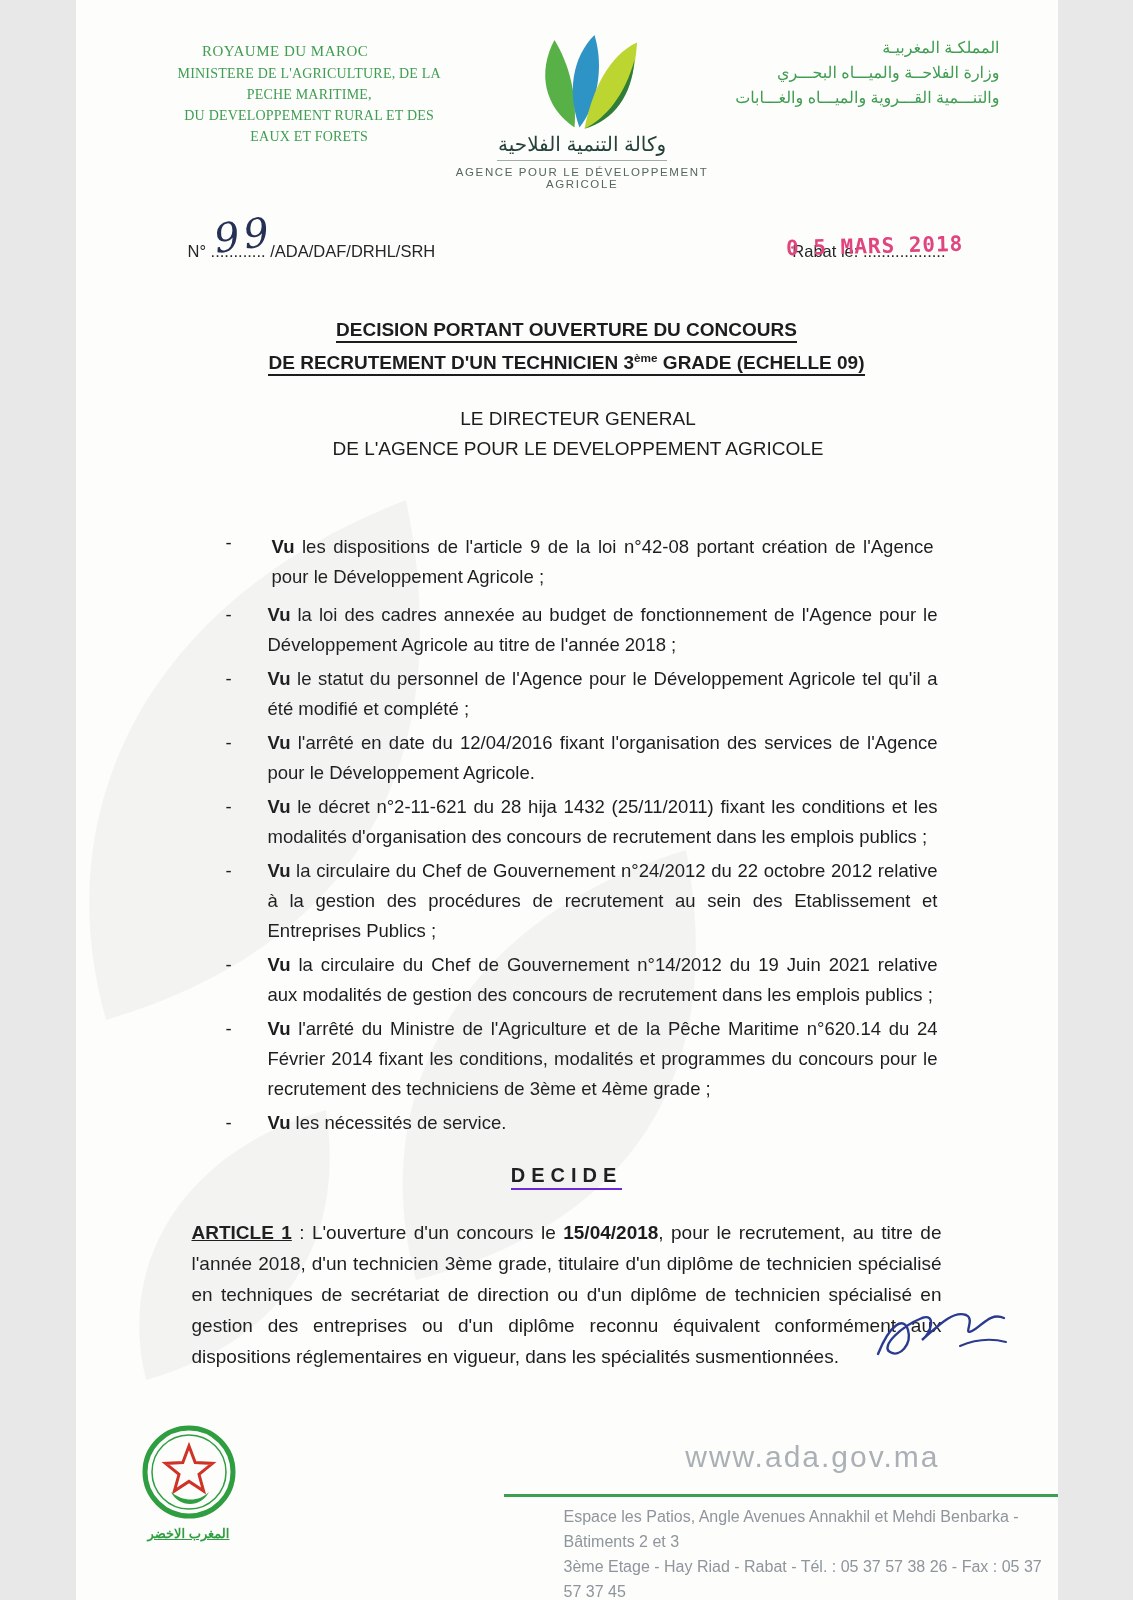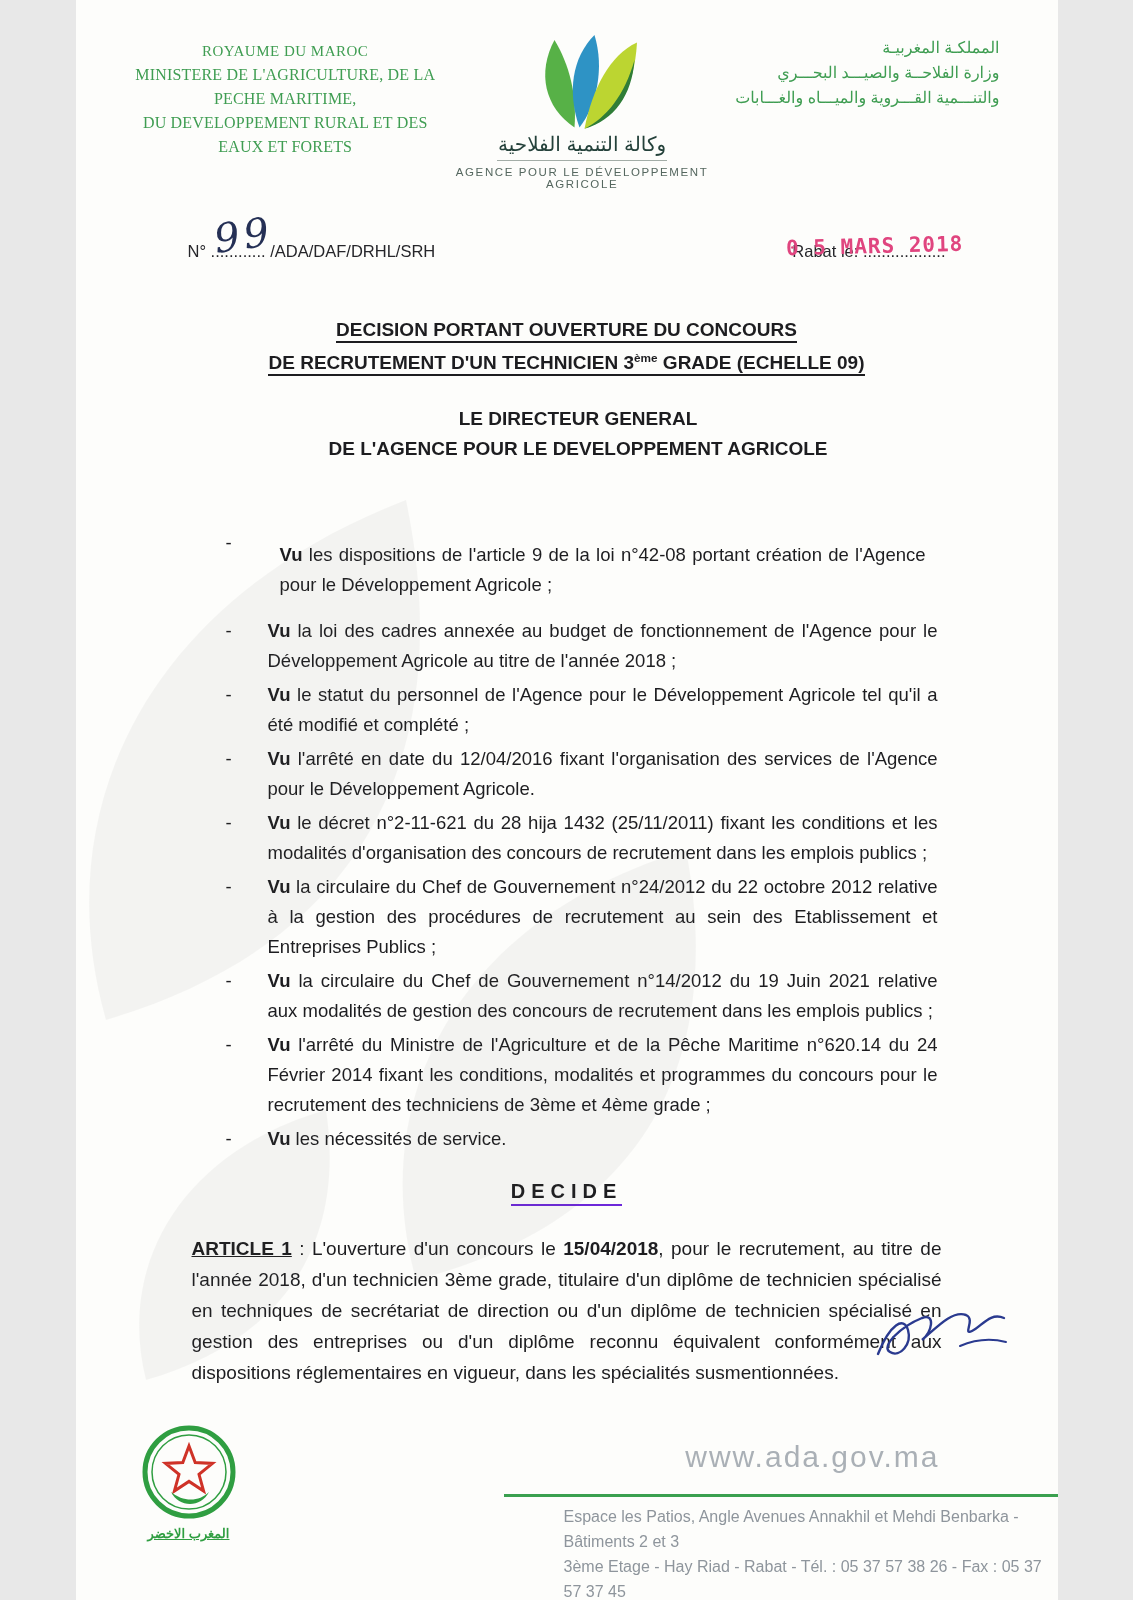--- a/index.html
+++ b/index.html
@@ -17,21 +17,21 @@
   
   .watermark { position: absolute; top: 380px; left: -90px; opacity: 0.05; pointer-events: none; }
   
   .header { display: flex; justify-content: space-between; padding: 34px 58px 0 52px; }
   .ministry-block {
     width: 340px; text-align: center;
     font-family: "Liberation Serif", serif;
     color: #3f9d52; line-height: 1.5; padding-top: 6px;
   }
   .ministry-line1 { font-size: 15px; letter-spacing: .5px; }
-  .ministry-line2, .ministry-line3 { font-size: 16px; letter-spacing: .2px; }
+  .ministry-line2, .ministry-line3 { font-size: 14px; letter-spacing: .2px; margin-left: 48px; }
   .center-block { width: 300px; text-align: center; margin-top: -4px; }
   .center-block svg { display: block; margin: 0 auto; }
   .agency-arabic { font-size: 20px; color: #24413a; margin-top: 2px; }
   .center-rule { width: 170px; height: 1px; background: #5a6b63; opacity: .55; margin: 4px auto 5px auto; }
   .agency-latin { font-size: 11.5px; letter-spacing: 1.6px; color: #55675f; }
   .kingdom-block {
     width: 300px; text-align: right; direction: rtl;
     color: #3f9d52; font-size: 16px; line-height: 1.55; padding-top: 2px;
   }
   
@@ -50,21 +50,21 @@
   .stamp {
     position: absolute; top: -8px; right: -18px;
     font-family: "DejaVu Sans Mono", monospace; font-weight: bold;
     font-size: 21px; color: #e0457f; letter-spacing: 1px;
     transform: rotate(-1.5deg); white-space: nowrap;
   }
   
   .title-block { text-align: center; margin-top: 52px; font-weight: bold; font-size: 19px; line-height: 1.75; }
   .u-line { border-bottom: 2px solid #1d1d20; padding-bottom: 1px; }
   sup { font-size: .62em; }
-  .subtitle-block { text-align: center; margin-top: 24px; font-weight: bold; font-size: 19px; line-height: 1.6; padding-left: 23px; }
+  .subtitle-block { text-align: center; margin-top: 24px; font-weight: normal; font-size: 19px; line-height: 1.6; padding-left: 23px; }
   
   .vu-list { list-style: none; margin: 64px 120px 0 120px; padding: 0; }
   .vu-item { display: flex; font-size: 18.5px; line-height: 30px; margin-bottom: 4px; }
   .vu-item::before { content: "-"; flex: none; width: 42px; padding-left: 30px; }
   .vu-text { flex: 1; text-align: justify; }
   .vu-text strong { font-weight: bold; }
   
   .decide-heading { text-align: center; margin-top: 26px; }
   .decide-heading span {
     font-weight: bold; font-size: 20px; letter-spacing: 6px;
@@ -113,21 +113,21 @@
         <path d="M52 79 C58 48 72 20 94 10 C92 46 78 70 52 79 Z" fill="#bcd531"></path>
         <path d="M52 79 C70 70 84 52 92 24 C90 52 76 72 52 79 Z" fill="#2f7d37"></path>
       </svg>
       <div class="agency-arabic">وكالة التنمية الفلاحية</div>
       <div class="center-rule"></div>
       <div class="agency-latin">AGENCE POUR LE DÉVELOPPEMENT AGRICOLE</div>
     </div>
 
     <div class="kingdom-block">
       <div>المملكـة المغربيـة</div>
-      <div>وزارة الفلاحــة والصيـــد البحـــري</div>
+      <div>وزارة الفلاحــة والميـــاه البحـــري</div>
       <div>والتنـــمية القـــروية والميـــاه والغـــابات</div>
     </div>
   </header>
 
   <div class="ref-row">
     <div class="ref-left">
       <span class="handwritten">99</span>
       <span>N°</span>
       <span>............</span>
       <span>/ADA/DAF/DRHL/SRH</span>
@@ -146,21 +146,21 @@
     </div>
   </div>
 
   <div class="subtitle-block">
     <div>LE DIRECTEUR GENERAL</div>
     <div>DE L'AGENCE POUR LE DEVELOPPEMENT AGRICOLE</div>
   </div>
 
   <ul class="vu-list">
     <li class="vu-item">
-        <p class="vu-text" style="margin:12px"><strong>Vu</strong><span> les dispositions de l'article 9 de la loi n°42-08 portant création de l'Agence pour le Développement Agricole ;</span></p>
+        <p class="vu-text" style="margin:4px"><strong>Vu</strong><span> les dispositions de l'article 9 de la loi n°42-08 portant création de l'Agence pour le Développement Agricole ;</span></p>
       </li>
     <li class="vu-item">
         <p class="vu-text" style="margin:0"><strong>Vu</strong><span> la loi des cadres annexée au budget de fonctionnement de l'Agence pour le Développement Agricole au titre de l'année 2018 ;</span></p>
       </li>
     <li class="vu-item">
         <p class="vu-text" style="margin:0"><strong>Vu</strong><span> le statut du personnel de l'Agence pour le Développement Agricole tel qu'il a été modifié et complété ;</span></p>
       </li>
     <li class="vu-item">
         <p class="vu-text" style="margin:0"><strong>Vu</strong><span> l'arrêté en date du 12/04/2016 fixant l'organisation des services de l'Agence pour le Développement Agricole.</span></p>
       </li>

